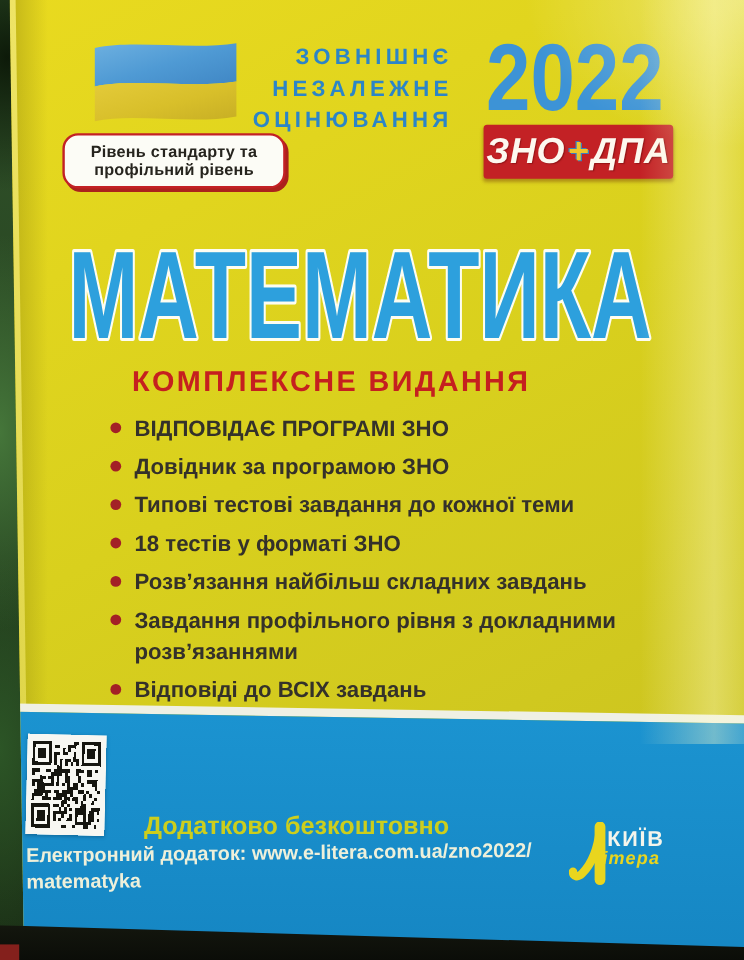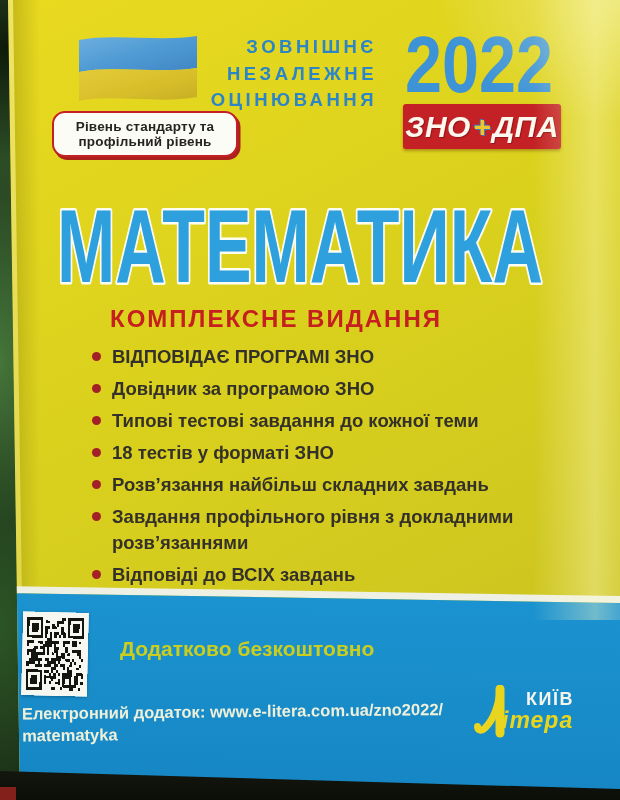--- a/index.html
+++ b/index.html
@@ -58,33 +58,33 @@
   
   .divider{position:absolute;left:0;top:586px;width:620px;height:7px;
     transform:skewY(0.92deg);transform-origin:left top;background:#eff0e4;}
   .band{position:absolute;left:0;top:593px;width:620px;height:215px;
     transform:skewY(0.92deg);transform-origin:left top;
     background:linear-gradient(180deg,var(--band-blue,#1b93d0) 0%, var(--band-blue-deep,#1585c2) 100%);}
   .qr{position:absolute;left:22px;top:612px;width:66px;height:84px;transform:rotate(1.4deg);
     box-shadow:0 1px 3px rgba(0,40,70,.35);}
   .bonus{position:absolute;left:120px;top:633px;
     color:var(--footer-yellow,#ccce1d);font-weight:800;font-size:21px;line-height:31px;}
-  .bonus span{display:block;}
+  .bonus span{display:block;margin-top:40px;}
   .app-note{position:absolute;left:22px;top:700px;width:460px;
     color:var(--paper-white,#eef0da);font-weight:bold;font-size:16.5px;line-height:22px;
     transform:rotate(-0.6deg);}
   .app-note span{display:block;}
 
   
   .logo{position:absolute;left:474px;top:685px;width:120px;height:60px;}
   .logo .glyph-svg{position:absolute;left:0;top:0;width:34px;height:54px;}
-  .logo .city{position:absolute;left:52px;top:4px;color:#f4f5ec;font-weight:800;
+  .logo .city{position:absolute;left:32px;top:4px;color:#f4f5ec;font-weight:800;
     font-size:18px;letter-spacing:1.5px;}
   .logo .pname{position:absolute;left:28px;top:22px;color:var(--logo-yellow,#e9d51e);
-    font-weight:800;font-size:23px;letter-spacing:1px;font-style:italic;}
+    font-weight:800;font-size:15px;letter-spacing:1px;font-style:italic;}
 
   
   .dark-bottom{position:absolute;left:0;top:766px;width:620px;height:34px;
     clip-path:polygon(0 15%, 100% 68%, 100% 100%, 0 100%);
     background:linear-gradient(180deg,#15180f 0%, #0b0d08 100%);}
   .red-sliver{position:absolute;left:0;top:787px;width:16px;height:13px;background:#84201c;}
   .glare{position:absolute;left:0;top:0;width:620px;height:620px;pointer-events:none;
     background:
       linear-gradient(90deg, rgba(255,255,255,0) 86%, rgba(255,252,200,.38) 96%, rgba(255,252,210,.18) 100%),
       radial-gradient(280px 190px at 100% 0%, rgba(255,255,225,.40) 0%, rgba(255,255,225,0) 65%);}

